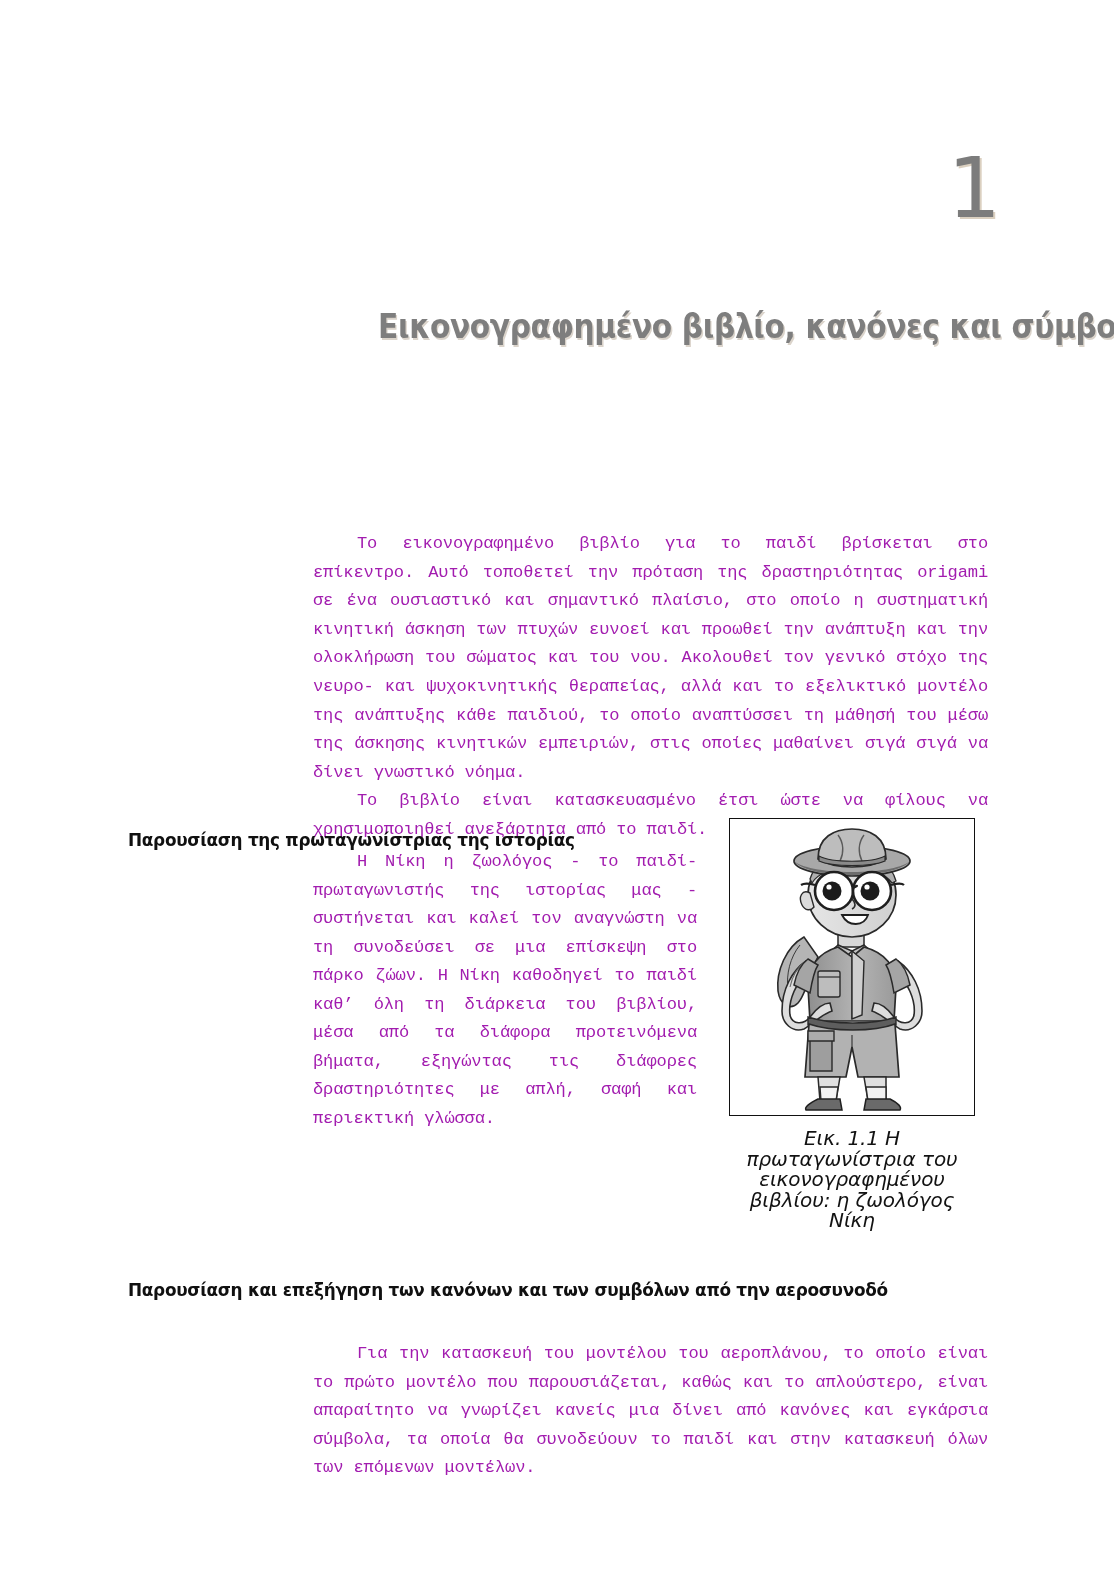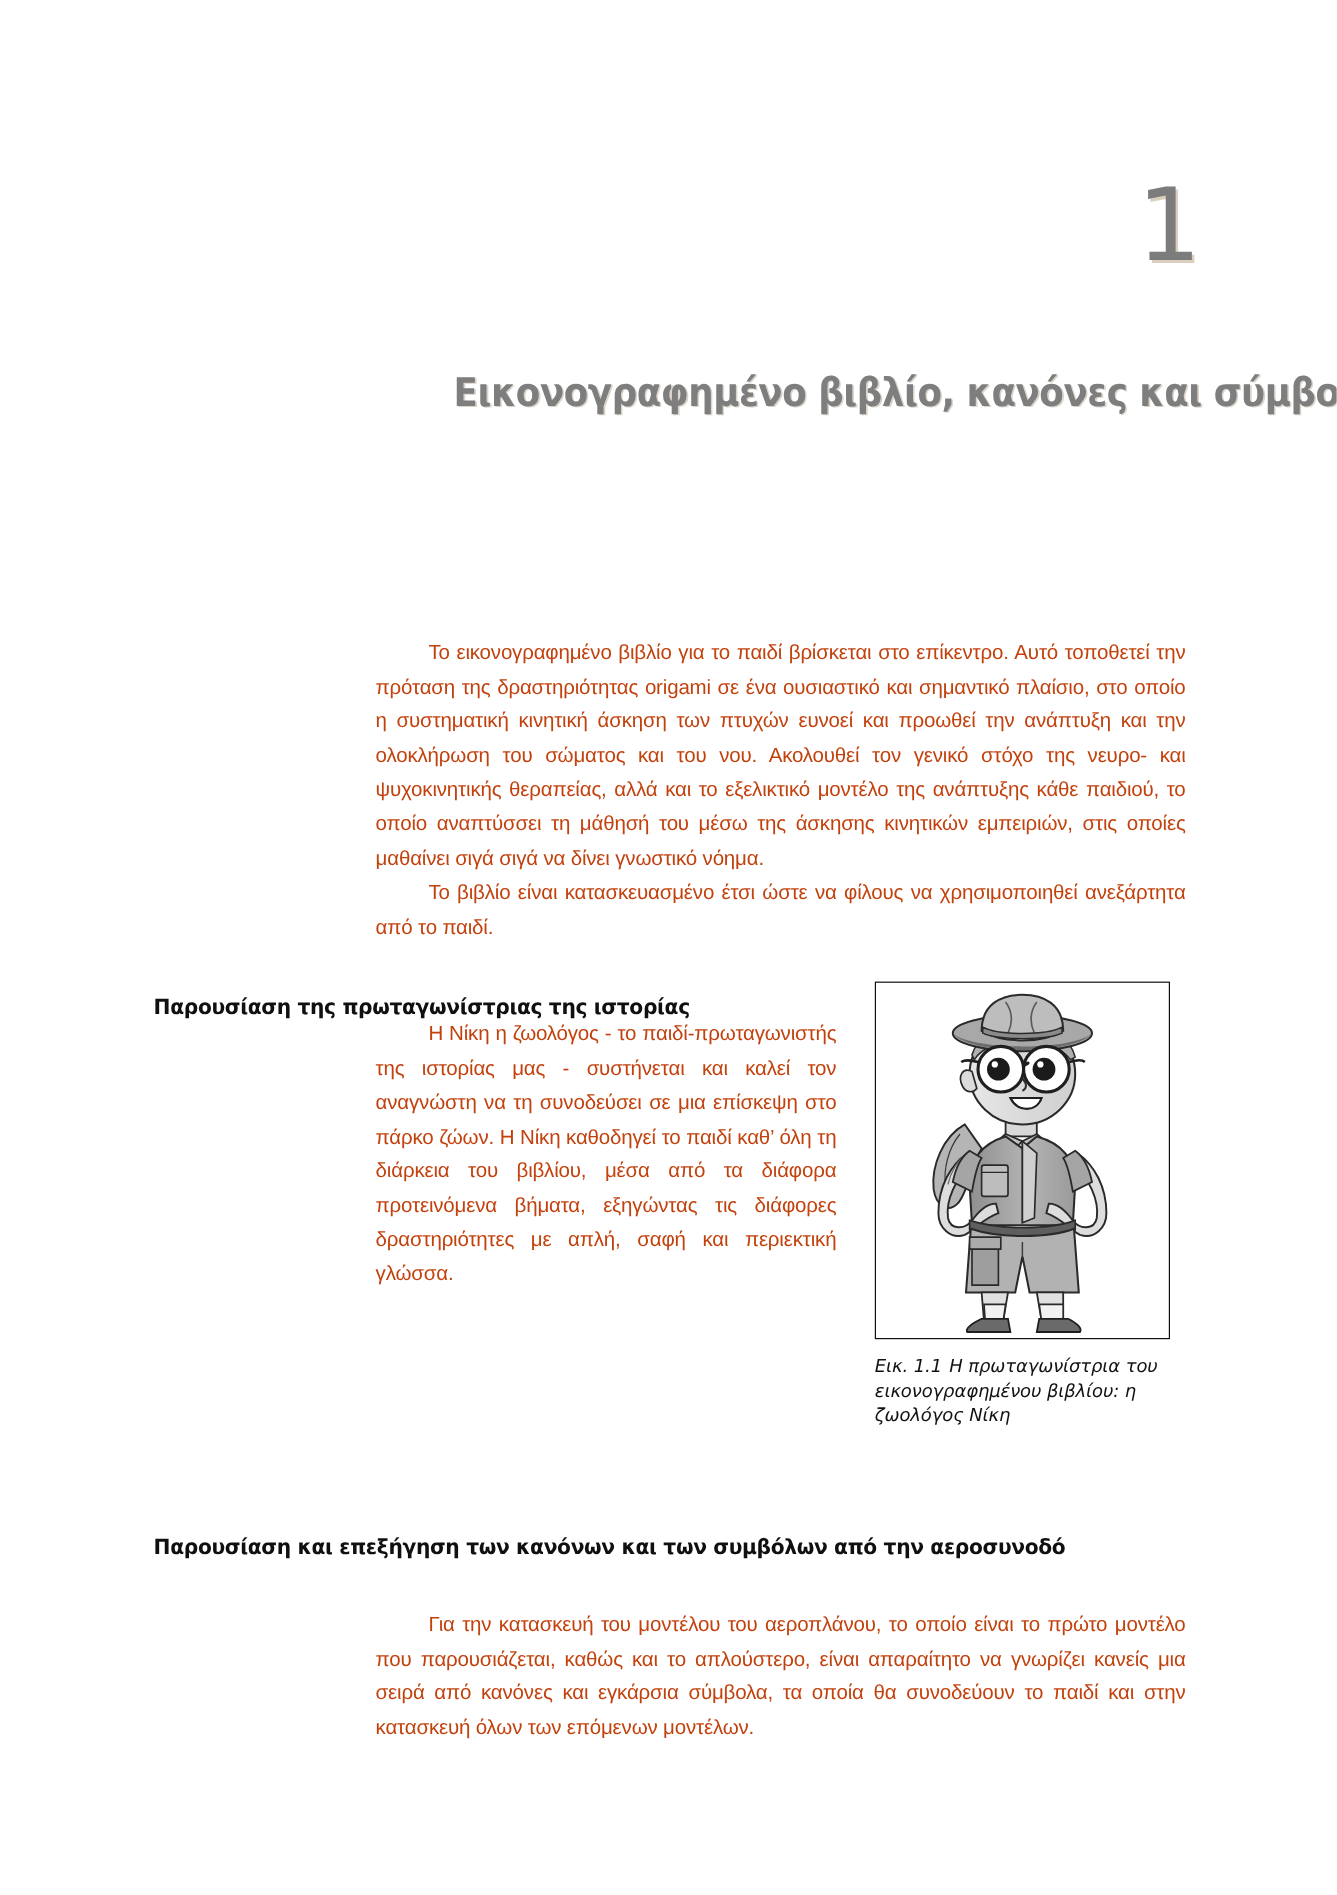--- a/index.html
+++ b/index.html
@@ -48,24 +48,24 @@
     letter-spacing: -0.4px;
     transform: scaleX(0.90);
     transform-origin: right top;
     text-shadow: 1.5px 1.5px 0 rgba(175,160,140,0.45);
     white-space: nowrap;
   }
 
   
   .body-block {
     position: absolute;
-    font-family: Liberation Sans, sans-serif;
+    font-family: Liberation Mono, monospace;
     font-size: 17.1px;
     line-height: 28.6px;
-    color: #c2410c;
+    color: #a21caf;
     text-align: justify;
     text-justify: inter-word;
     letter-spacing: -0.15px;
   }
   .body-block p {
     margin: 0;
     text-indent: 44px;
   }
 
   #intro-text {
@@ -124,24 +124,24 @@
   }
   #figure-frame svg {
     position: absolute;
     left: 50%;
     top: 6px;
     transform: translateX(-50%);
   }
   #figure-caption {
     margin-top: 12px;
     width: 246px;
-    text-align: left;
+    text-align: center;
     font-family: "DejaVu Sans", sans-serif;
     font-style: italic;
-    font-size: 15px;
+    font-size: 20px;
     line-height: 20.5px;
     color: #121212;
     letter-spacing: -0.1px;
   }
   #figure-caption .cap-num {
     font-style: italic;
     margin-right: 6px;
   }
 </style>
 </head>
@@ -260,16 +260,16 @@
       </svg>
     </div>
     <div id="figure-caption">
       <span class="cap-num">Εικ. 1.1</span><span>Η πρωταγωνίστρια του εικονογραφημένου βιβλίου: η ζωολόγος Νίκη</span>
     </div>
   </div>
 
   <div class="section-heading" id="heading-rules">Παρουσίαση και επεξήγηση των κανόνων και των συμβόλων από την αεροσυνοδό</div>
 
   <div class="body-block" id="rules-text">
-    <p>Για την κατασκευή του μοντέλου του αεροπλάνου, το οποίο είναι το πρώτο μοντέλο που παρουσιάζεται, καθώς και το απλούστερο, είναι απαραίτητο να γνωρίζει κανείς μια σειρά από κανόνες και εγκάρσια σύμβολα, τα οποία θα συνοδεύουν το παιδί και στην κατασκευή όλων των επόμενων μοντέλων.</p>
+    <p>Για την κατασκευή του μοντέλου του αεροπλάνου, το οποίο είναι το πρώτο μοντέλο που παρουσιάζεται, καθώς και το απλούστερο, είναι απαραίτητο να γνωρίζει κανείς μια δίνει από κανόνες και εγκάρσια σύμβολα, τα οποία θα συνοδεύουν το παιδί και στην κατασκευή όλων των επόμενων μοντέλων.</p>
   </div>
 
 </div>
 
 </body></html>

